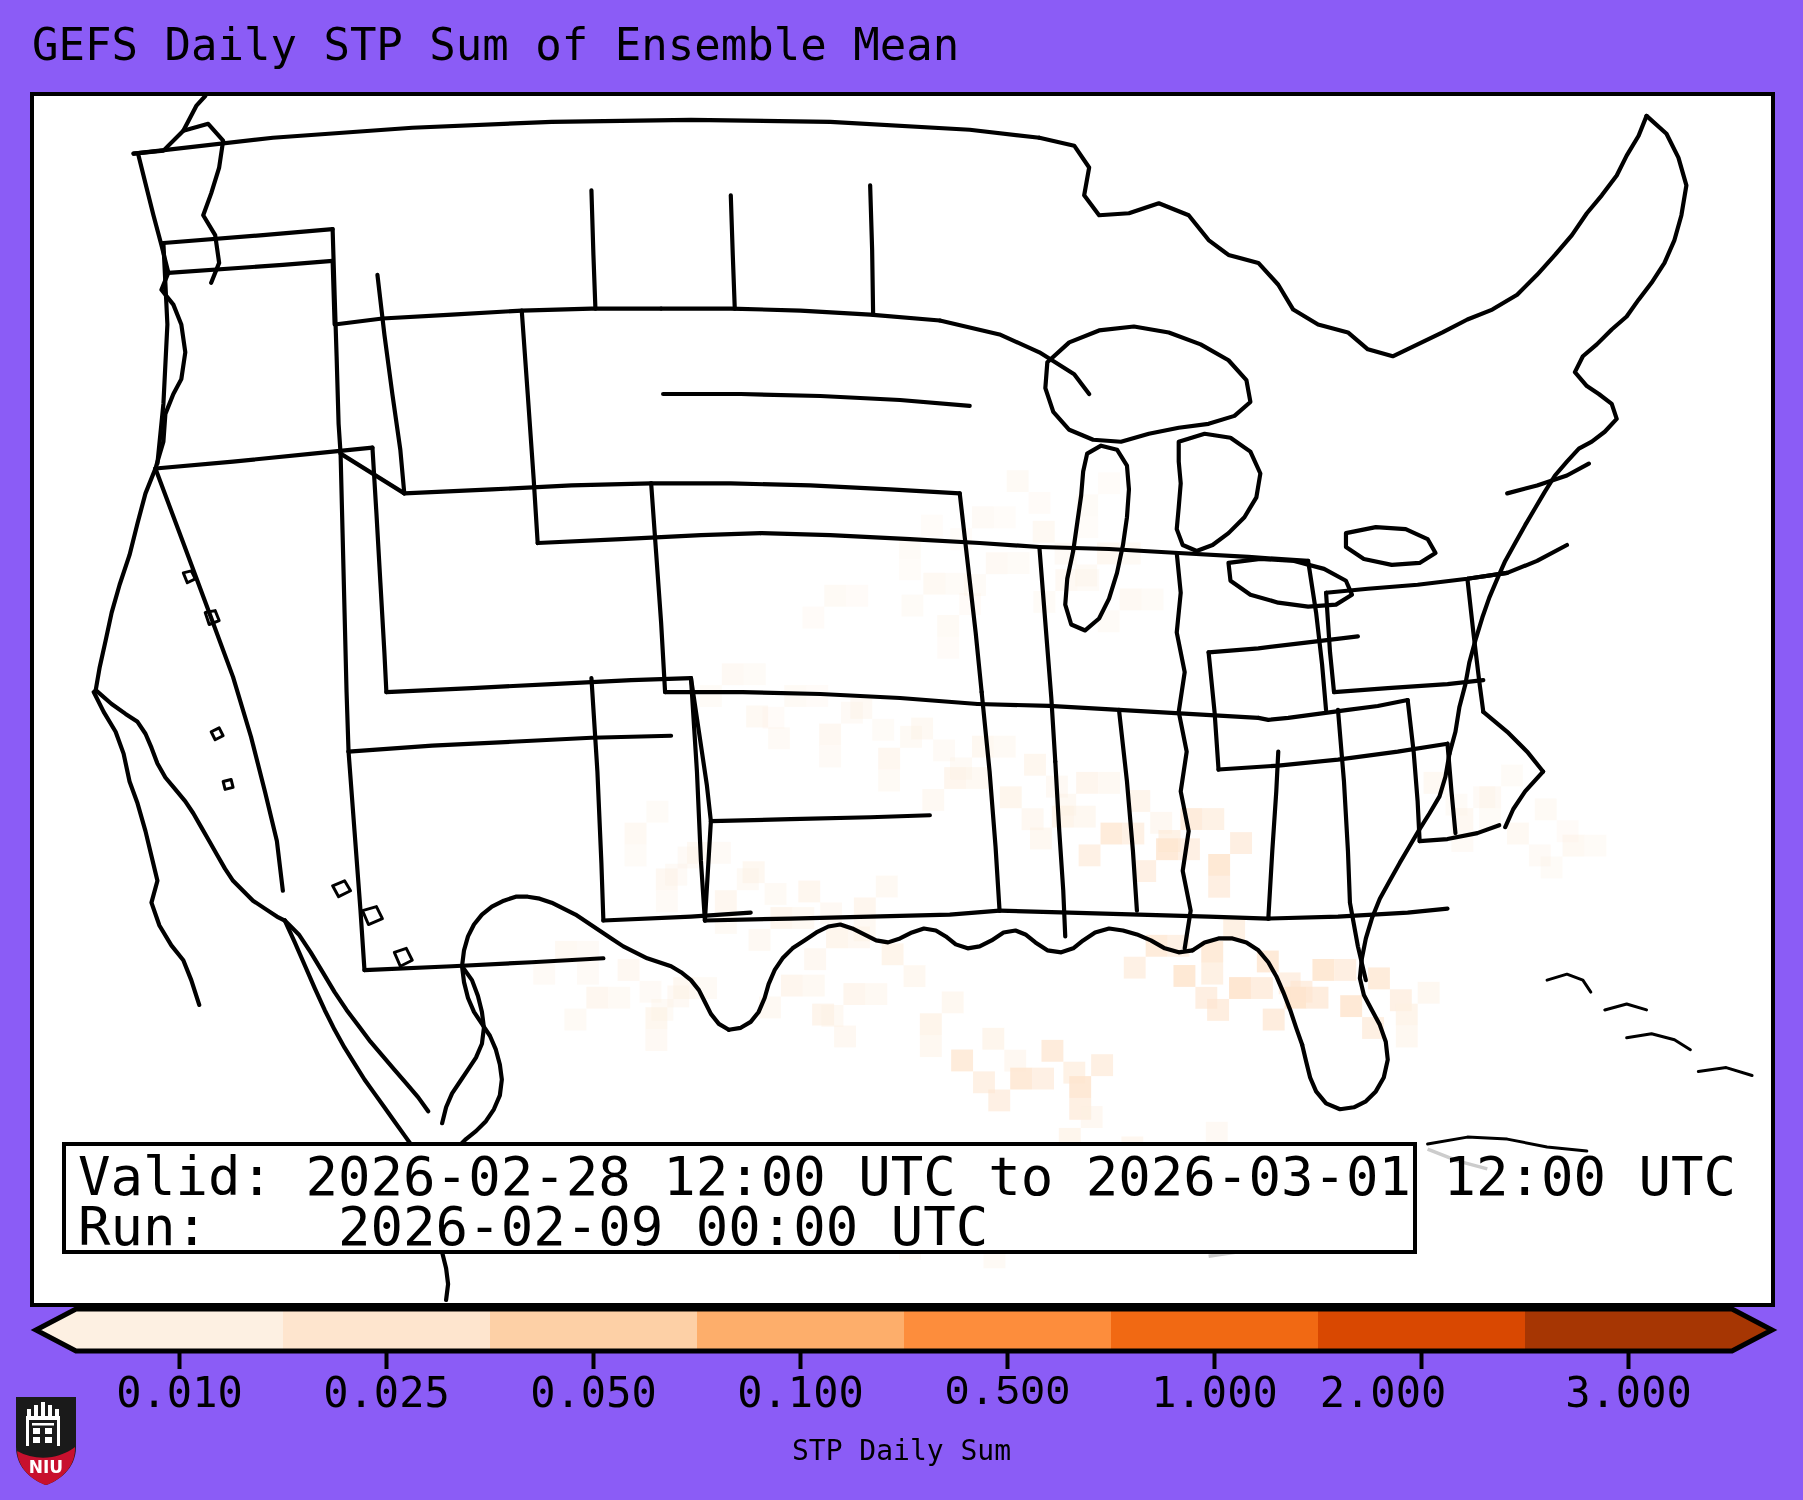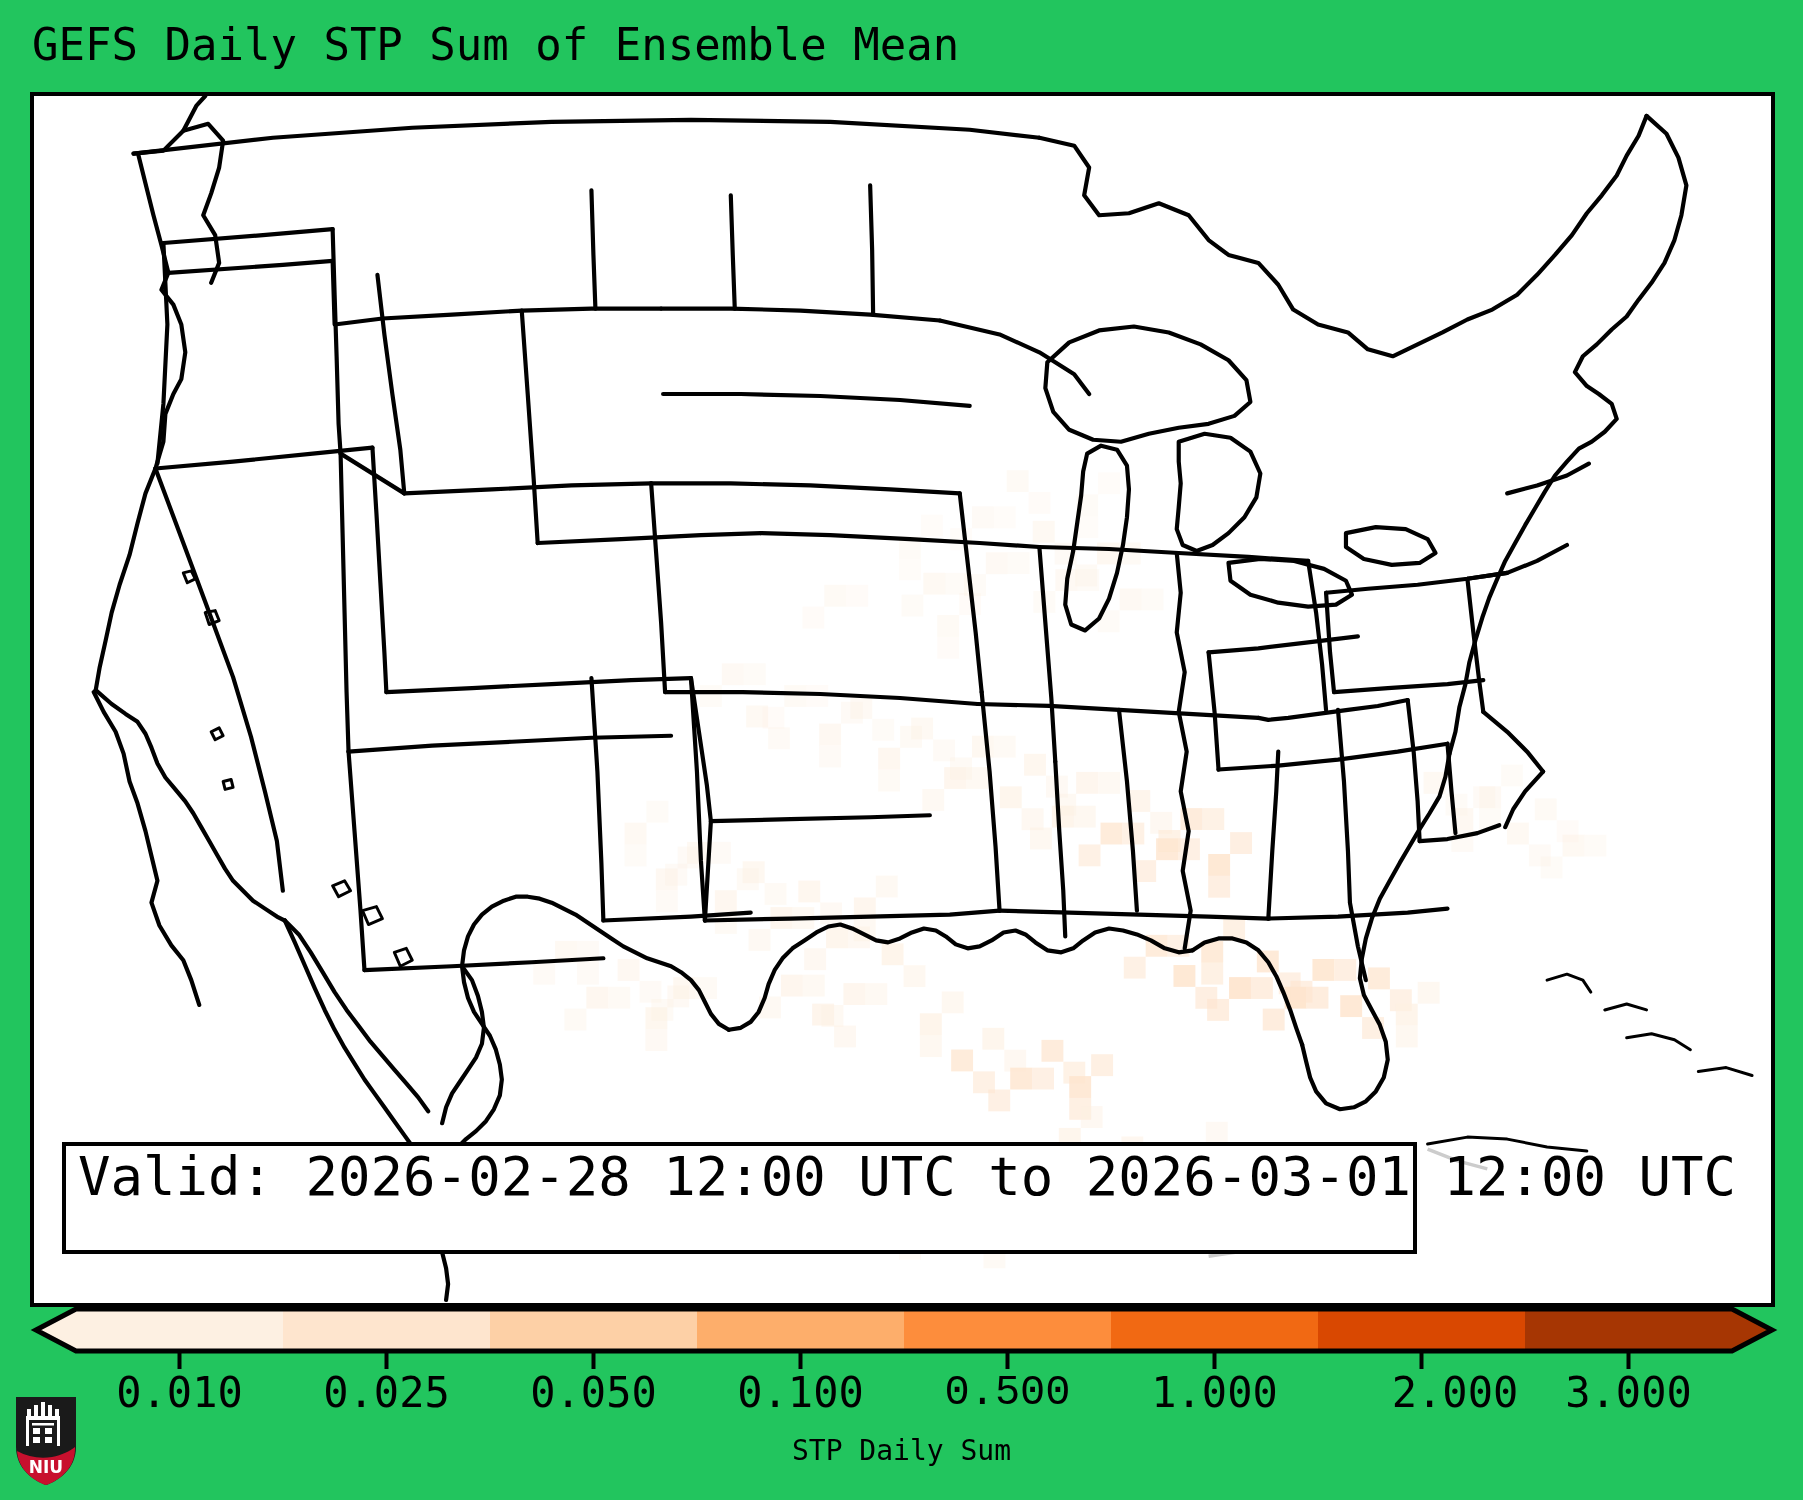--- a/index.html
+++ b/index.html
@@ -4,21 +4,21 @@
 <style>
   html, body {
     margin: 0;
     padding: 0;
     background: #ffffff;
   }
   #root {
     position: relative;
     width: 1803px;
     height: 1500px;
-    background: #22c55e;
+    background: #8b5cf6;
     font-family: "DejaVu Sans Mono", "Liberation Mono", monospace;
     overflow: hidden;
   }
 
   
   #plot-title {
     position: absolute;
     left: 32px;
     top: 18px;
     font-size: 44px;
@@ -534,20 +534,21 @@
         <path d="M400,1105 L430,1118 L470,1126 L520,1130 L570,1128 L620,1122 L660,1114"></path>
         <path d="M1140,1118 L1190,1110 L1240,1106 L1290,1108 L1340,1114 L1380,1122"></path>
         <path d="M1180,1168 L1220,1162 L1260,1160 L1300,1164"></path>
         <path d="M1400,1060 L1430,1072 L1460,1080"></path>
       </g>
     </svg>
   </div>
 
   <div id="info-box">
     <div class="info-line">Valid: 2026-02-28 12:00 UTC to 2026-03-01 12:00 UTC</div>
+    <div class="info-line">Run:    2026-02-09 00:00 UTC</div>
   </div>
 
   <div id="colorbar-wrap">
     <svg id="colorbar-svg" viewBox="0 0 1740 50" preserveAspectRatio="none">
       <g id="cbar-segments">
           <path d="M42,4 L42,46 L2,25 Z" fill="#fdf0e2"></path>
           <rect x="42" y="4" width="207.6" height="42" fill="#fdf0e2"></rect>
           <rect x="249" y="4" width="207.6" height="42" fill="#fee5ce"></rect>
           <rect x="456" y="4" width="207.6" height="42" fill="#fdd0a6"></rect>
           <rect x="663" y="4" width="207.6" height="42" fill="#fdae6b"></rect>
@@ -570,21 +571,21 @@
         <line x1="1594.5" x2="1594.5" y1="46" y2="64" stroke="#000000" stroke-width="4"></line>
       </svg>
   </div>
   <div id="cbar-ticklabels">
       <div class="cbar-ticklabel" style="left: 179.5px;">0.010</div>
       <div class="cbar-ticklabel" style="left: 386.5px;">0.025</div>
       <div class="cbar-ticklabel" style="left: 593.5px;">0.050</div>
       <div class="cbar-ticklabel" style="left: 800.5px;">0.100</div>
       <div class="cbar-ticklabel" style="left: 1007.5px; font-family: Liberation Mono, monospace;">0.500</div>
       <div class="cbar-ticklabel" style="left: 1214.5px;">1.000</div>
-      <div class="cbar-ticklabel" style="left: 1455px; text-align: center;">2.000</div>
+      <div class="cbar-ticklabel" style="left: 1383px; text-align: center;">2.000</div>
       <div class="cbar-ticklabel" style="left: 1628.5px;">3.000</div>
     </div>
   <div id="cbar-axis-label">STP Daily Sum</div>
 
   <div id="niu-logo">
     <svg viewBox="0 0 64 92">
       <path d="M2,2 L62,2 L62,52 C62,74 44,86 32,90 C20,86 2,74 2,52 Z" fill="#1a1a1a"></path>
       <path d="M3,56 C14,62 26,64 38,62 C48,60 56,56 61,52 L61,54
                C61,74 44,86 32,90 C20,86 3,74 3,54 Z" fill="#c8102e"></path>
 

